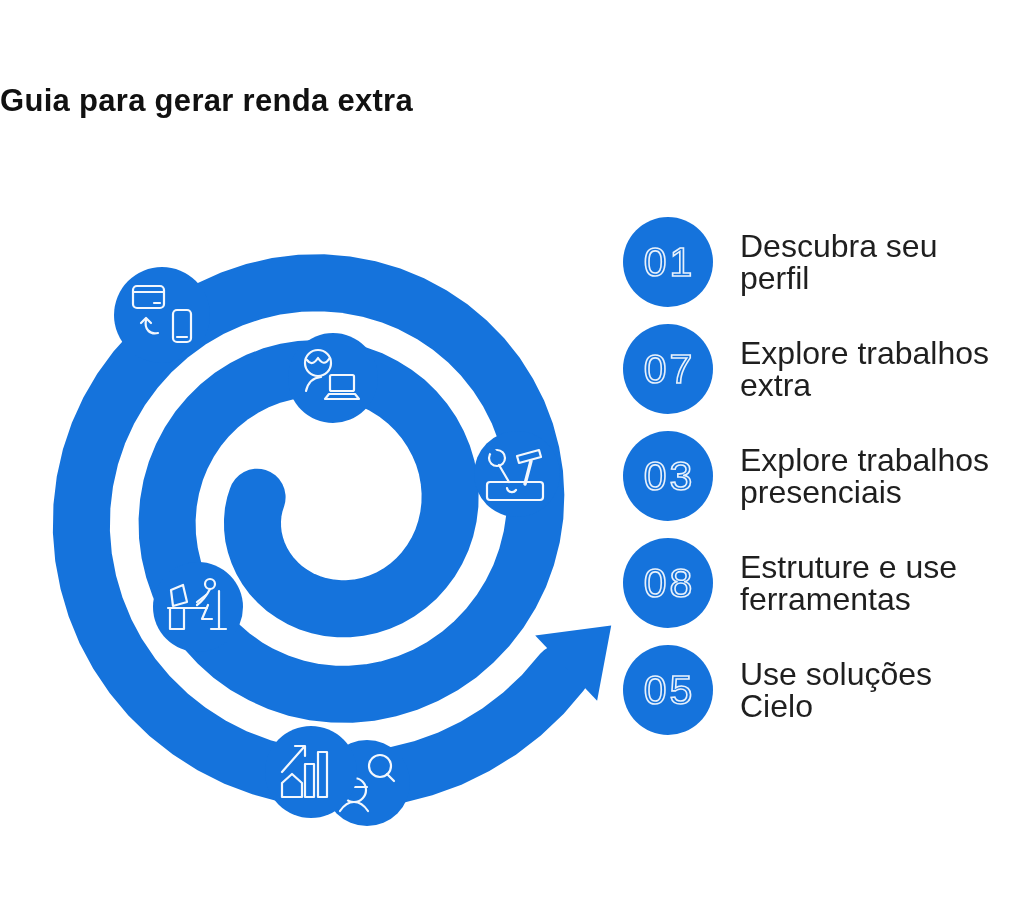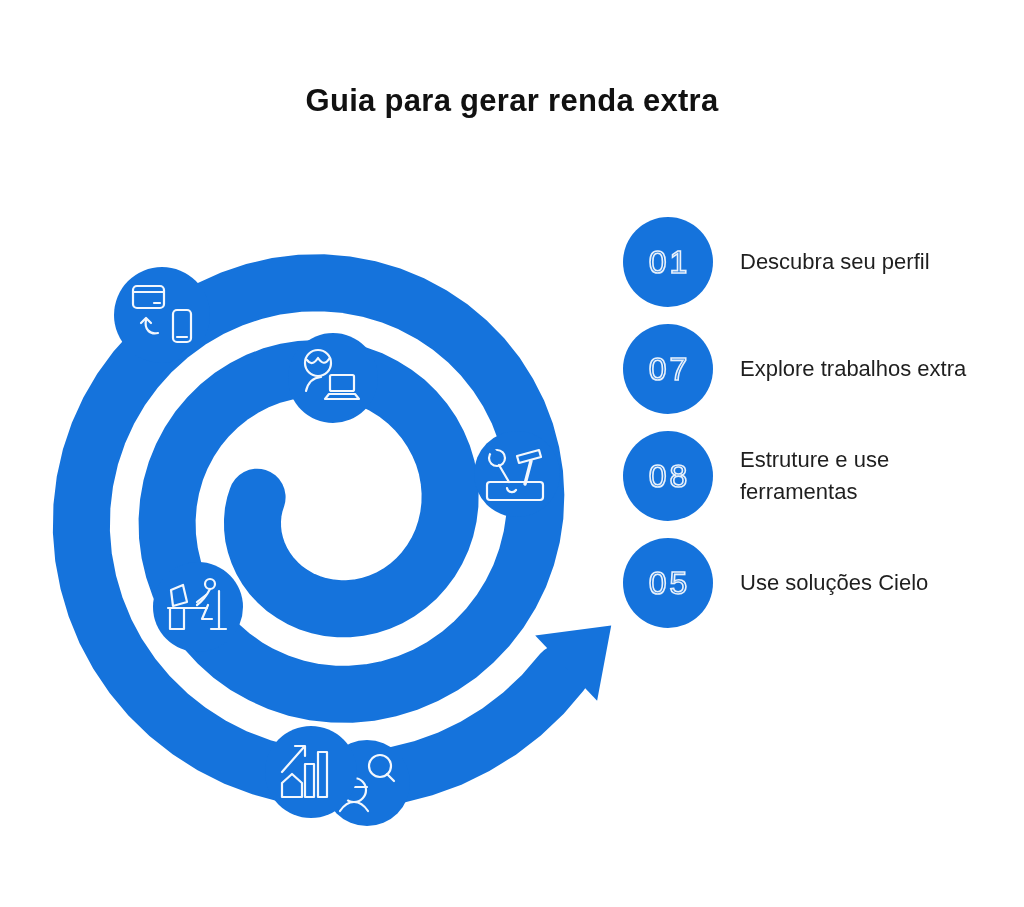--- a/index.html
+++ b/index.html
@@ -6,44 +6,44 @@
     --accent:#1573DC;
     --num-outline:#E8F1FB;
   }
   html,body{margin:0;padding:0;background:#ffffff;}
   body{
     width:1024px;height:907px;position:relative;overflow:hidden;
     font-family:"Liberation Sans",sans-serif;
   }
   .title{
     position:absolute;top:62px;left:0;width:100%;
-    text-align:center;font-size:31px;font-weight:800;color:#111111;
+    font-size:31px;font-weight:800;color:#111111;
     letter-spacing:0.3px;
   }
   .spiral-wrap{position:absolute;left:0;top:230px;width:640px;height:670px;}
   .steps{
     position:absolute;left:623px;top:217px;width:392px;
     display:flex;flex-direction:column;gap:17px;
   }
   .step{display:flex;align-items:center;}
   .step-circle{
     flex:0 0 90px;width:90px;height:90px;border-radius:50%;
     background:var(--accent);
     display:flex;align-items:center;justify-content:center;
   }
   .step-num{
-    font-size:32px;font-weight:300;letter-spacing:3px;margin-right:-3px;
+    font-size:41px;font-weight:300;letter-spacing:3px;margin-right:-3px;
     color:transparent;-webkit-text-stroke:1.6px var(--num-outline);
   }
   @supports not (-webkit-text-stroke: 1px #fff){
     .step-num{color:var(--num-outline);}
   }
   .step-label{
     margin-left:27px;max-width:254px;
-    font-size:22px;line-height:32px;color:#1F1F1F;
+    font-size:32px;line-height:32px;color:#1F1F1F;
   }
   .icon-art{stroke:#ffffff;stroke-width:2.2;fill:none;
     stroke-linecap:round;stroke-linejoin:round;opacity:.95;}
 </style>
 </head>
 <body>
 
 <h1 class="title">Guia para gerar renda extra</h1>
 
 <div class="spiral-wrap">
@@ -137,20 +137,26 @@
     <div class="step-label">Descubra seu perfil</div>
   </div>
   <div class="step">
     <div class="step-circle">
       <span class="step-num">07</span>
     </div>
     <div class="step-label">Explore trabalhos extra</div>
   </div>
   <div class="step">
     <div class="step-circle">
+      <span class="step-num">03</span>
+    </div>
+    <div class="step-label">Explore trabalhos presenciais</div>
+  </div>
+  <div class="step">
+    <div class="step-circle">
       <span class="step-num">08</span>
     </div>
     <div class="step-label">Estruture e use ferramentas</div>
   </div>
   <div class="step">
     <div class="step-circle">
       <span class="step-num">05</span>
     </div>
     <div class="step-label">Use soluções Cielo</div>
   </div>

